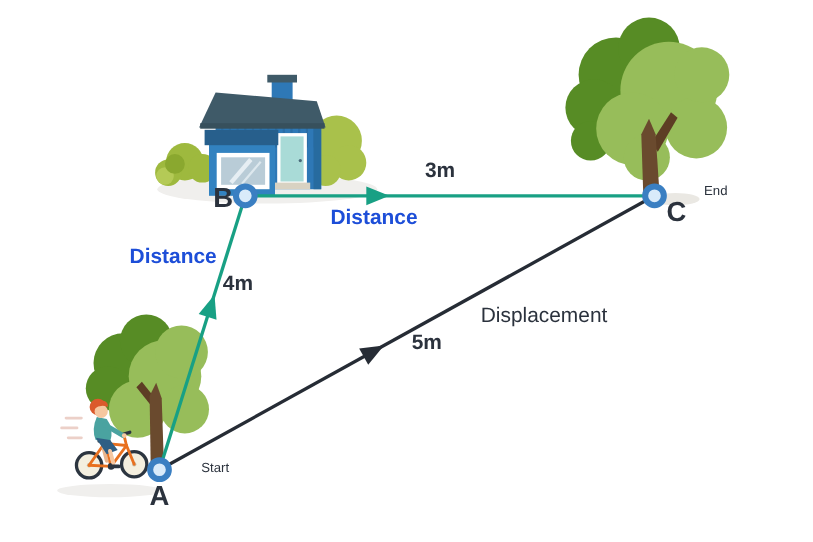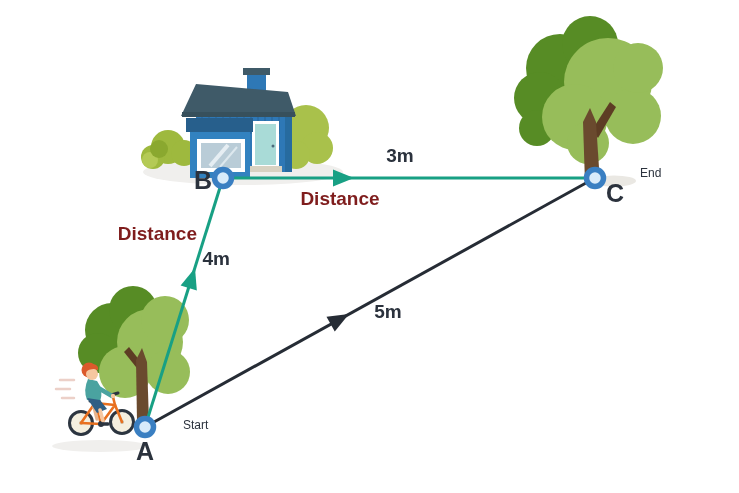--- a/index.html
+++ b/index.html
@@ -14,21 +14,21 @@
   .lbl{
     position:absolute;
     white-space:nowrap;
     line-height:1.08;
     color:#2b323d;
     font-family:"Liberation Sans",sans-serif;
     text-align:center;
   }
   .pt{font-size:25px;font-weight:700;}
   .cap{font-size:12px;font-weight:400;}
-  .dist{font-size:19px;font-weight:600;color:#7f1d1d;}
+  .dist{font-size:19px;font-weight:600;color:#1d4ed8;}
   .val{font-size:19px;font-weight:700;}
   .disp{font-size:19px;font-weight:400;}
   .r{transform:translateX(-100%);}
   .c{transform:translateX(-50%);}
 </style>
 </head>
 <body>
 
 <div class="stage">
 
@@ -178,14 +178,15 @@
 
   <span class="lbl cap" style="left:183px;top:419px;">Start</span>
   <span class="lbl cap" style="left:640px;top:167px;">End</span>
 
   <span class="lbl dist r" style="left:197px;top:224px;">Distance</span>
   <span class="lbl val r" style="left:186px;top:249px;margin-left:44px;">4m</span>
 
   <span class="lbl dist c" style="left:340px;top:189px;">Distance</span>
   <span class="lbl val c" style="left:400px;top:146px;">3m</span>
 
+  <span class="lbl disp" style="left:437px;top:278px;">Displacement</span>
   <span class="lbl val c" style="left:388px;top:302px;">5m</span>
 </div>
 
 </body></html>

